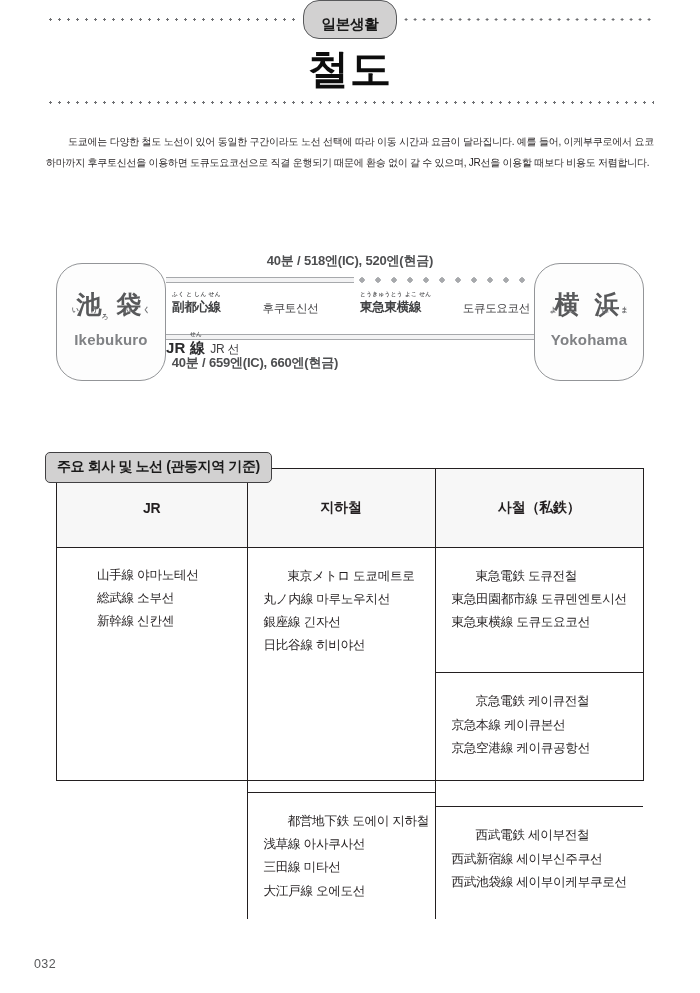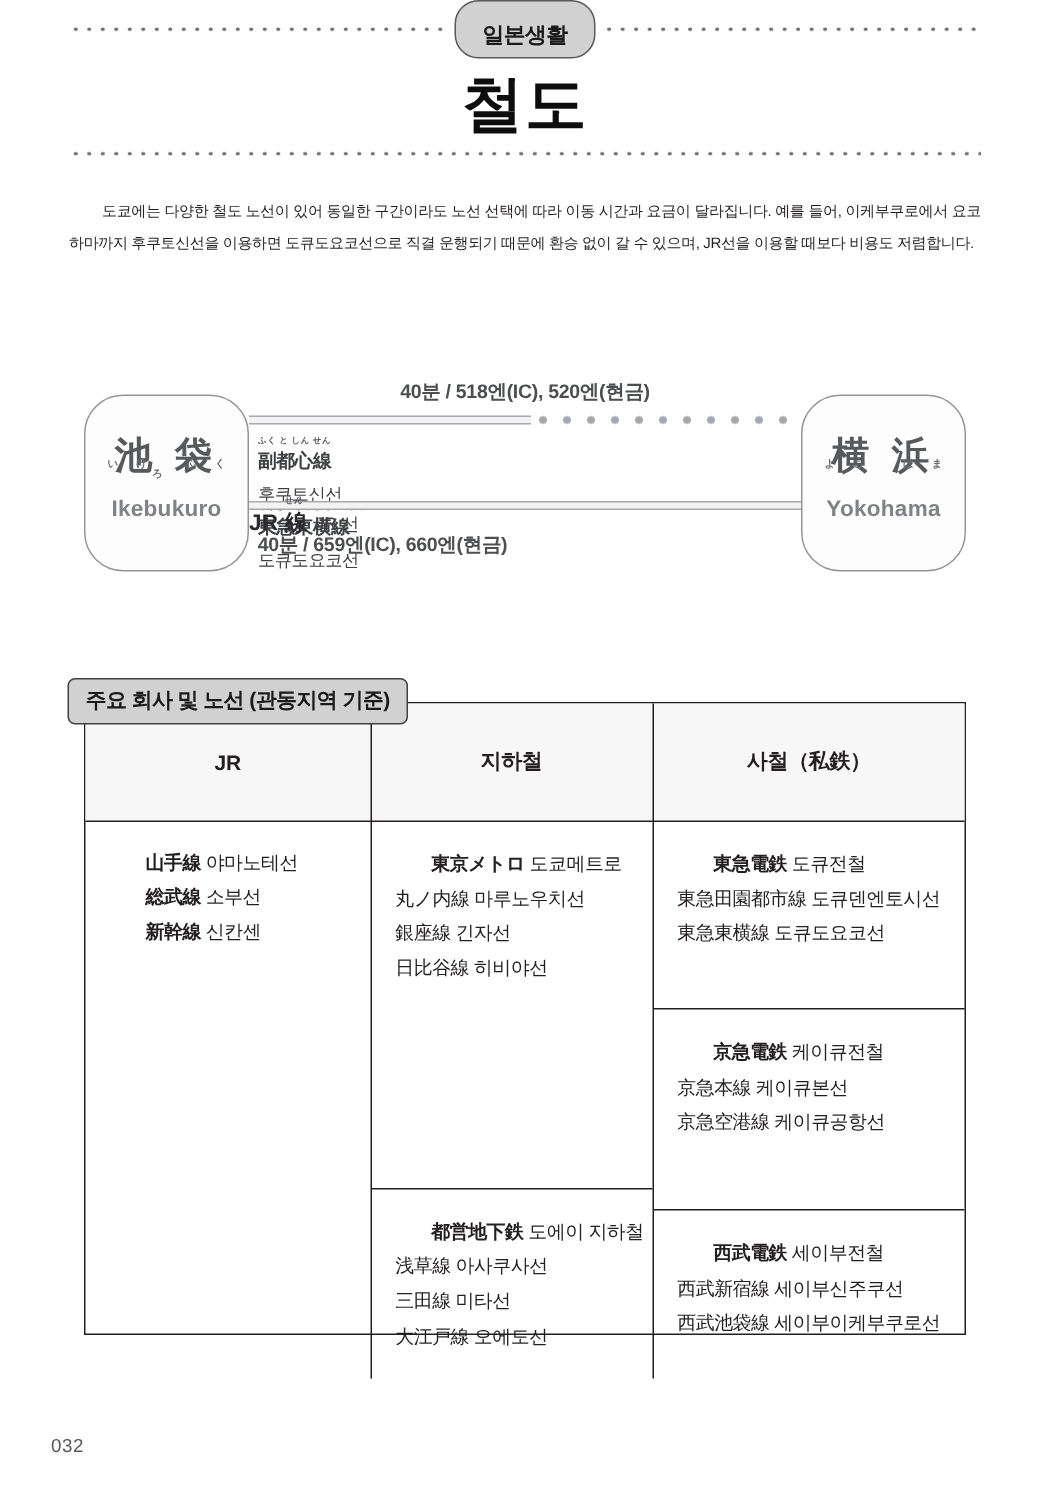--- a/index.html
+++ b/index.html
@@ -187,21 +187,20 @@
   .line-labels {
     position: absolute;
     left: 110px;
     right: 108px;
     top: 40px;
     height: 30px;
     display: flex;
     align-items: flex-start;
     justify-content: space-between;
     padding: 0 6px;
-    flex-direction: column;
   }
   .ln { text-align: center; line-height: 1; }
   .ln-jp {
     position: relative;
     font-size: 12.5px;
     font-weight: 700;
     color: #3f4042;
     padding-top: 9px;
     letter-spacing: -0.3px;
     white-space: nowrap;
@@ -247,21 +246,21 @@
     color: #414042;
     letter-spacing: -0.2px;
   }
 
   
   .table-wrap {
     position: absolute;
     left: 56px;
     top: 468px;
     width: 588px;
-    height: 422px;
+    height: 313px;
     border: 1.5px solid #231f20;
   }
   .table-badge {
     position: absolute;
     left: -12px;
     top: -17px;
     background: #d2d1d1;
     border: 1.4px solid #414042;
     border-radius: 5px;
     padding: 5px 11px 6px;
@@ -306,21 +305,21 @@
   .group + .group { border-top: 1.2px solid #231f20; }
   .group.pad-jr { padding-top: 16px; }
 
   .g-head {
     font-size: 12.6px;
     line-height: 1.85;
     color: #231f20;
     letter-spacing: -0.3px;
     white-space: nowrap;
   }
-  .g-head b { font-weight: 700; padding-left: 24px; }
+  .g-head b { font-weight: 400; padding-left: 24px; }
   .g-item {
     font-size: 12.6px;
     line-height: 1.85;
     color: #231f20;
     letter-spacing: -0.3px;
     white-space: nowrap;
   }
 
   .spacer-h2 { height: 118px; }
 

